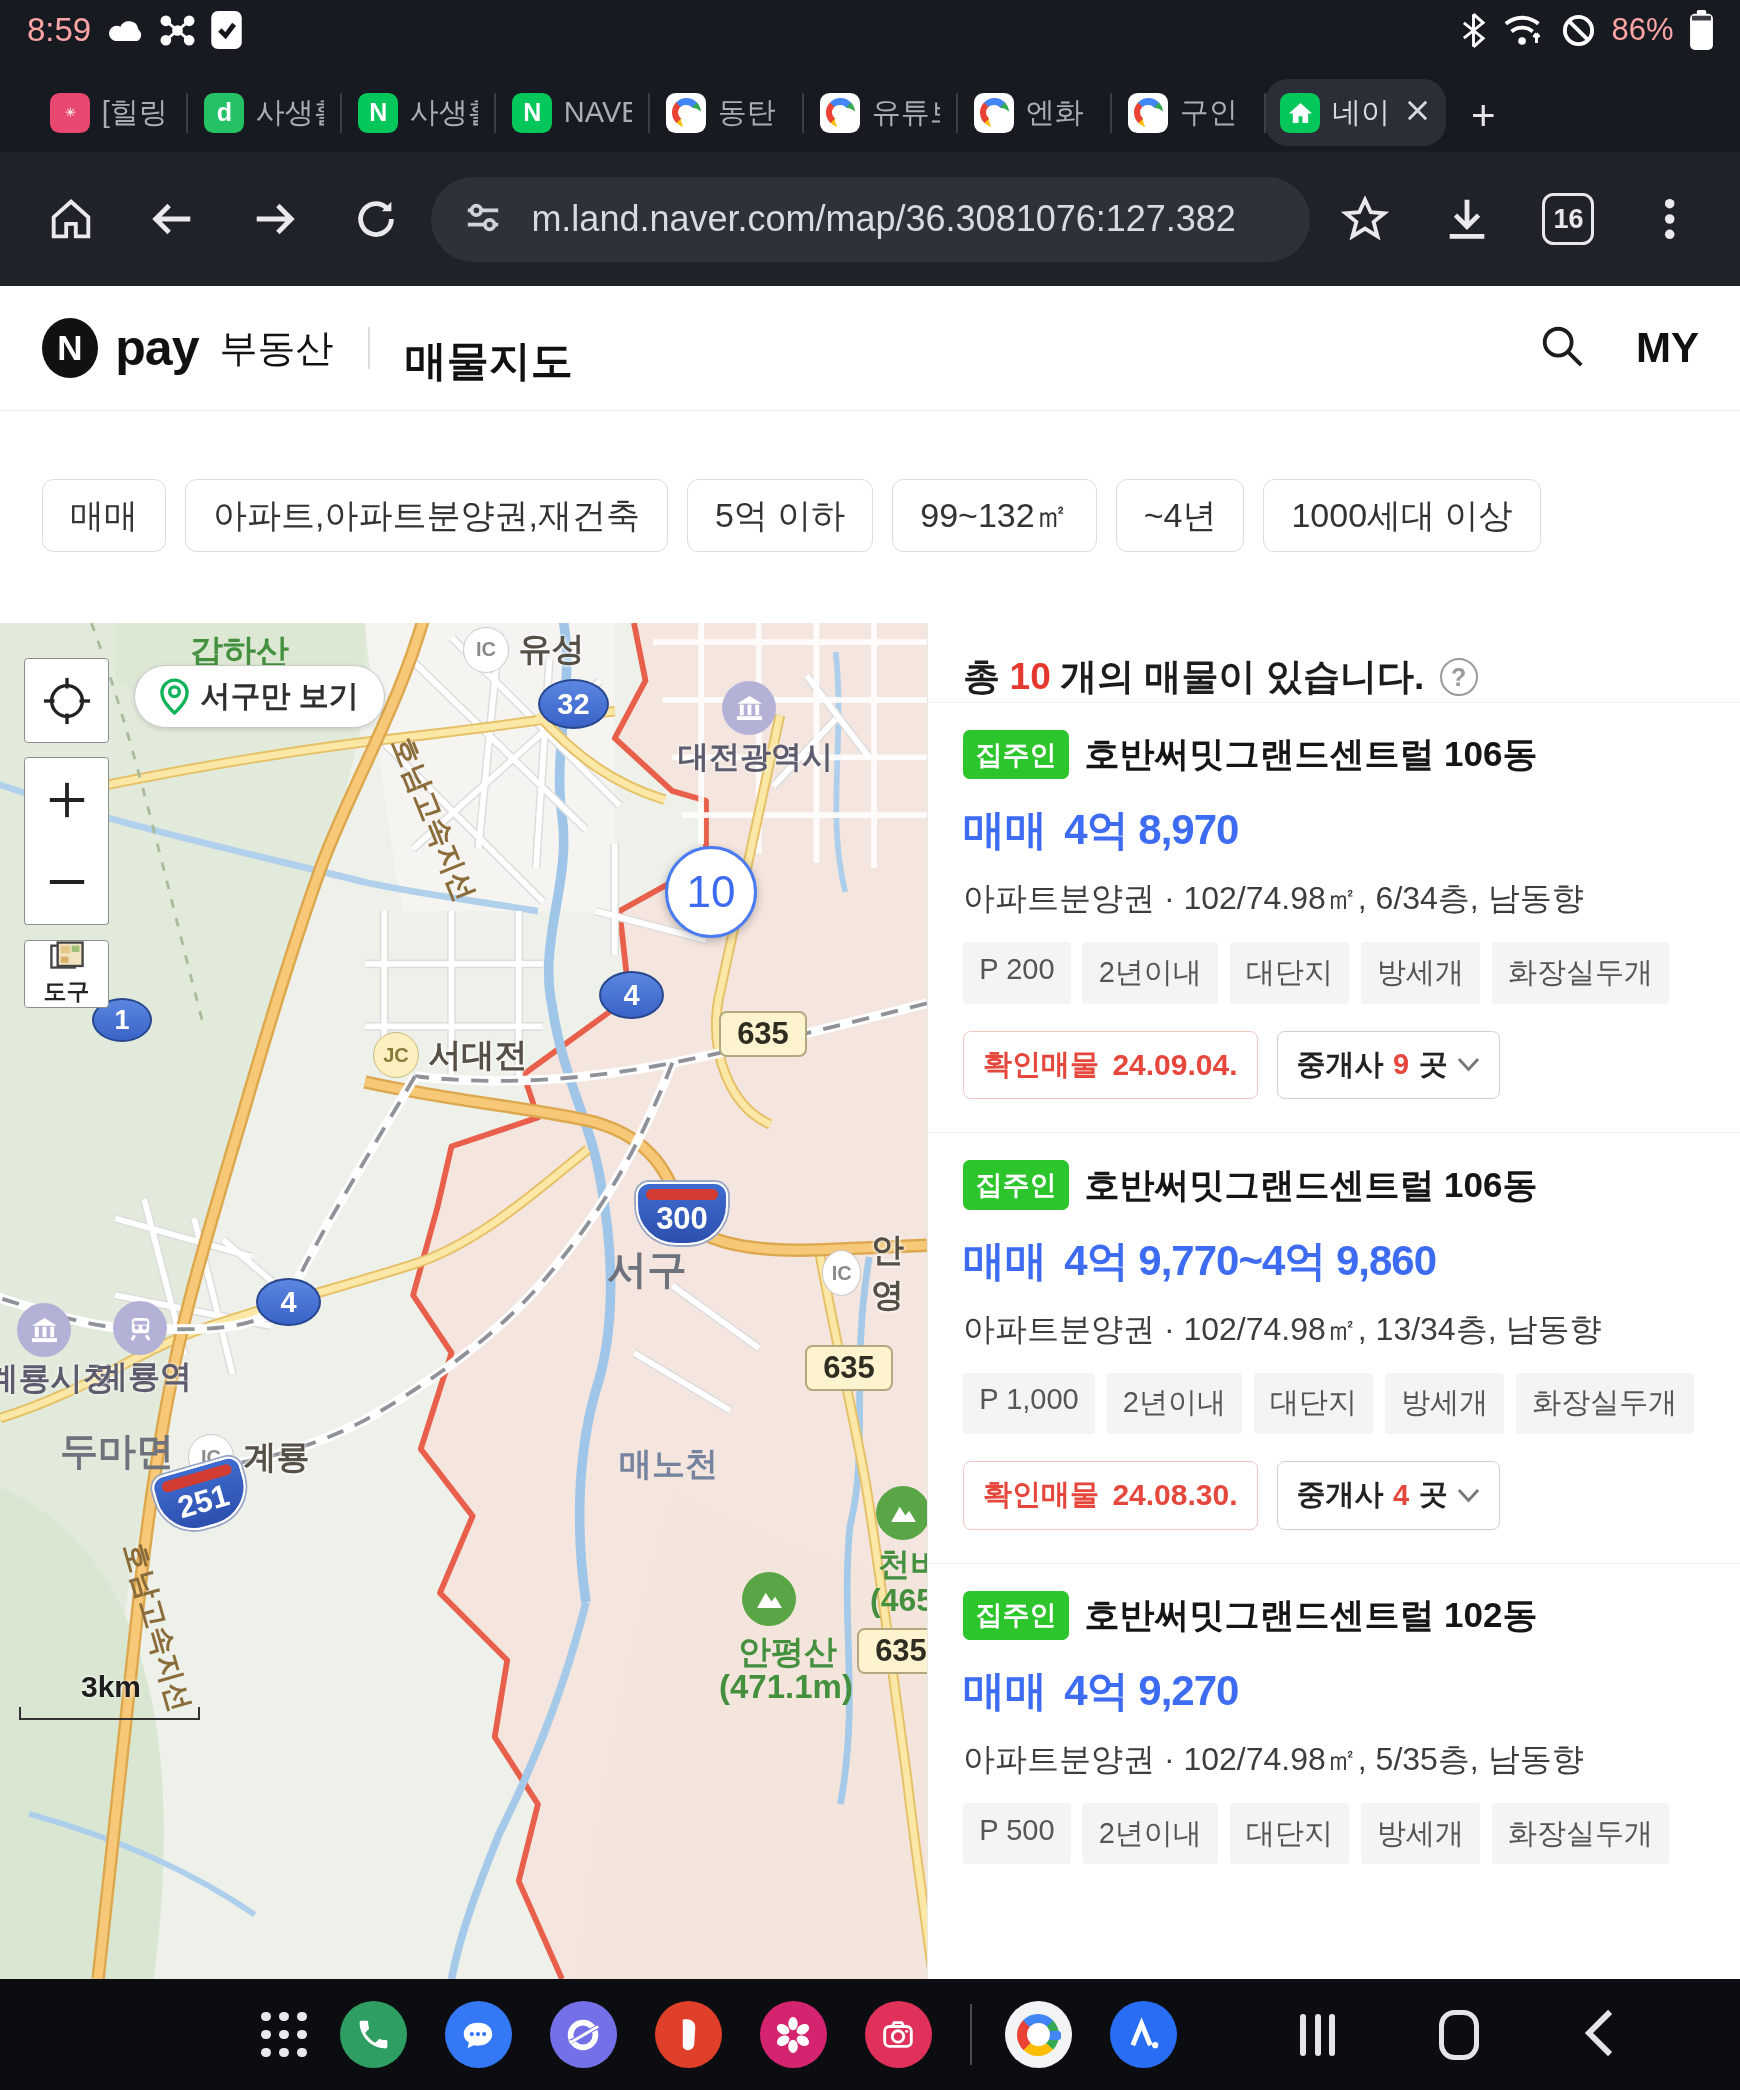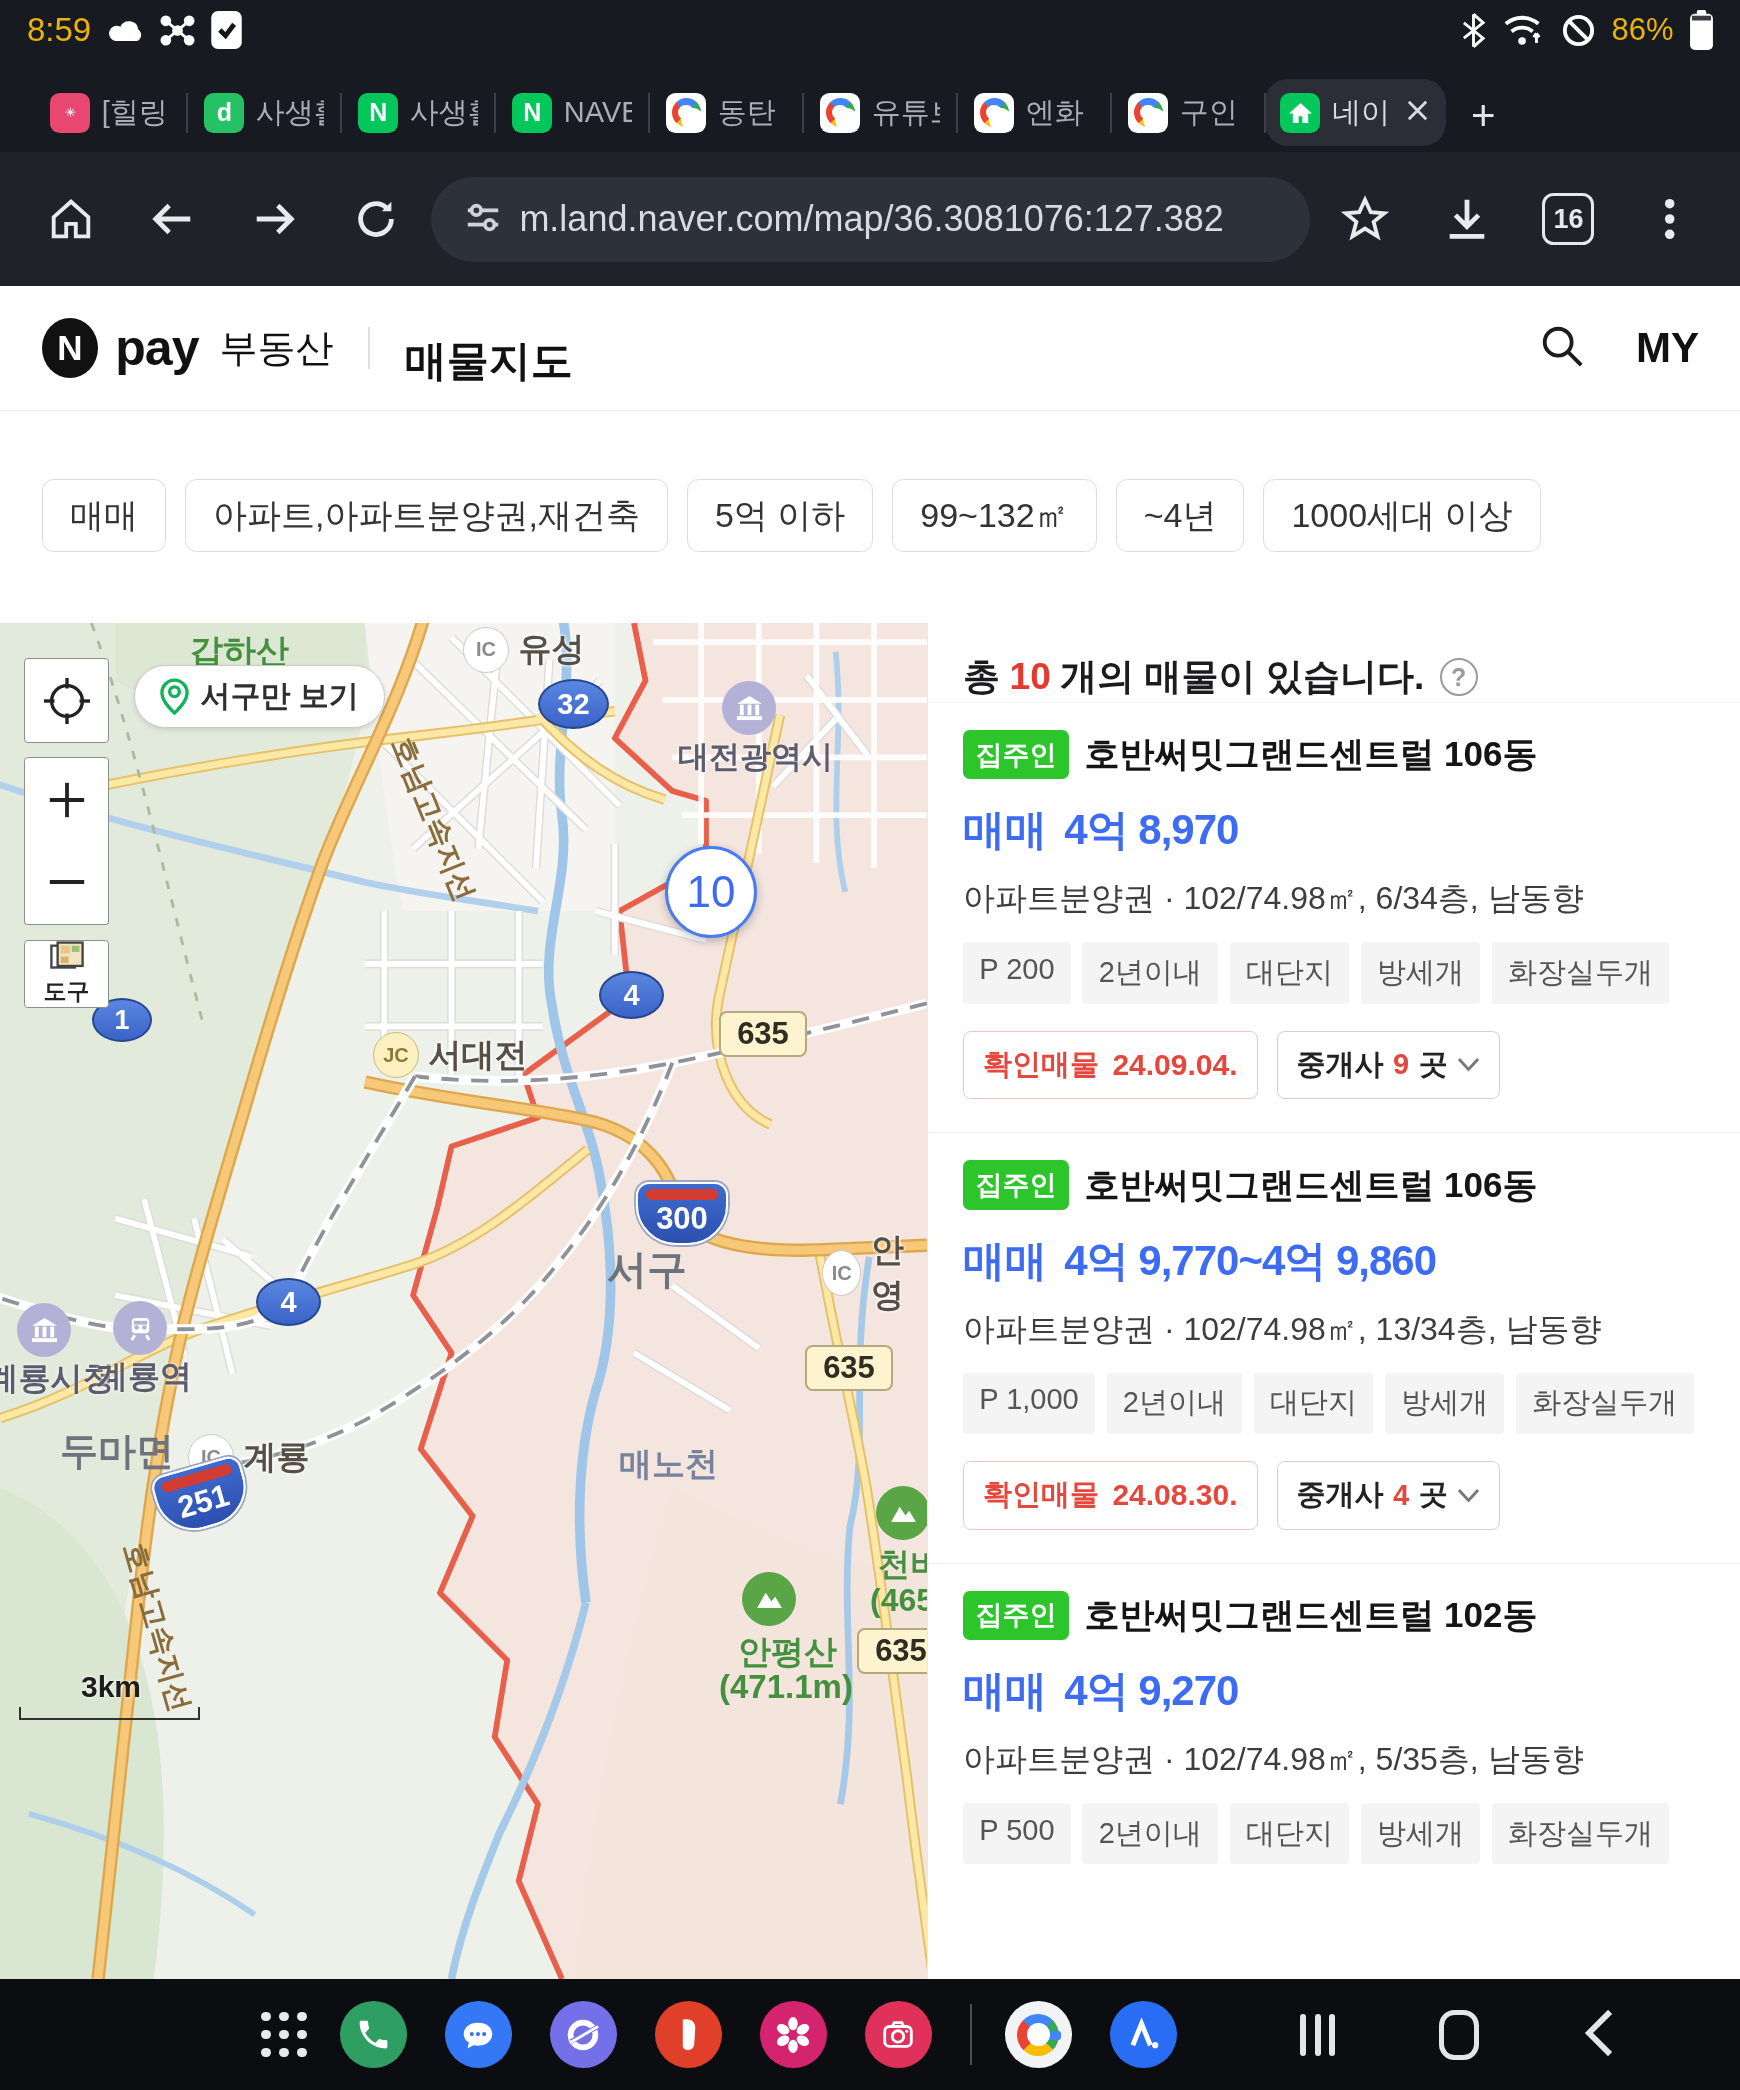--- a/index.html
+++ b/index.html
@@ -1,41 +1,41 @@
 <!DOCTYPE html>
 <html><head>
 <meta charset="utf-8">
 <style>
   html,body{margin:0;padding:0;background:#000;}
   *{box-sizing:border-box;font-family:"Liberation Sans","DejaVu Sans",sans-serif;}
   #app{position:relative;width:1741px;height:2090px;overflow:hidden;background:#fff;}
 
   
-  .statusbar{position:absolute;left:0;top:0;width:1741px;height:60px;background:#171a21;display:flex;align-items:center;justify-content:space-between;padding:0 27px;color:#eab308;}
+  .statusbar{position:absolute;left:0;top:0;width:1741px;height:60px;background:#171a21;display:flex;align-items:center;justify-content:space-between;padding:0 27px;color:#fca5a5;}
   .sb-left,.sb-right{display:flex;align-items:center;gap:15.4px;}
   .sb-time{font-size:33px;font-weight:400;}
   .sb-icon{display:inline-flex;align-items:center;}
   .sb-pct{font-size:31px;}
 
   .tabstrip{position:absolute;left:0;top:60px;width:1741px;height:92px;background:#171a21;display:flex;align-items:flex-end;padding:0 7.7px 5.8px 33px;overflow:hidden;}
   .tab{display:flex;align-items:center;gap:11.5px;height:67px;padding:0 17.3px;min-width:0;width:154px;flex:0 0 auto;position:relative;}
   .tab + .tab::before{content:"";position:absolute;left:-1px;top:13.4px;height:40px;width:1.9px;background:#3b3f48;}
   .tab-title{color:#a9adb5;font-size:29px;white-space:nowrap;overflow:hidden;max-width:92px;}
   .fav{width:40px;height:40px;border-radius:9.6px;flex:0 0 auto;display:flex;align-items:center;justify-content:center;font-weight:700;color:#fff;font-size:25px;}
   .fav-pink{background:#e8476f;font-size:13.4px;}
   .fav-daum{background:#24c265;}
   .fav-naver{background:#03c75a;}
   .fav-g{background:#fff;}
   .tab-active{background:#2b2e36;border-radius:23px;width:181px;padding:0 15.4px;}
   .tab-active .tab-title{color:#d7dae0;}
   .newtab{color:#e3e5e9;font-size:42px;margin-left:25px;padding-bottom:5.8px;}
 
   .toolbar{position:absolute;left:0;top:152px;width:1741px;height:134px;background:#1f2229;display:flex;align-items:center;gap:9.6px;padding:0 25px;}
   .tb-icon{width:92px;height:92px;display:flex;align-items:center;justify-content:center;flex:0 0 auto;}
-  .urlpill{flex:1;height:85px;background:#2d313a;border-radius:46px;display:flex;align-items:center;gap:17px;padding:0 33px;min-width:0;}
+  .urlpill{flex:1;height:85px;background:#2d313a;border-radius:46px;display:flex;align-items:center;gap:29px;padding:0 33px;min-width:0;}
   .url-text{color:#d7dae0;font-size:36px;white-space:nowrap;overflow:hidden;flex:1;}
   .tabcount{width:52px;height:52px;border:3.8px solid #e6e8ec;border-radius:11.5px;color:#e6e8ec;font-size:27px;font-weight:700;display:flex;align-items:center;justify-content:center;}
 
   
   .siteheader{position:absolute;left:0;top:286px;width:1741px;height:125px;background:#fff;display:flex;align-items:center;justify-content:space-between;padding:0 42px;border-bottom:1.9px solid #ececec;}
   .sh-left{display:flex;align-items:center;gap:17.3px;}
   .npay-n{width:56px;height:60px;background:#111;border-radius:50%;color:#fff;display:flex;align-items:center;justify-content:center;font-size:35px;font-weight:800;}
   .npay-pay{font-size:50px;font-weight:700;color:#111;letter-spacing:-1px;}
   .npay-section{font-size:38px;font-weight:400;color:#111;margin-left:3.8px;}
   .sh-div{width:1.9px;height:42px;background:#ddd;margin:0 17.3px;}

